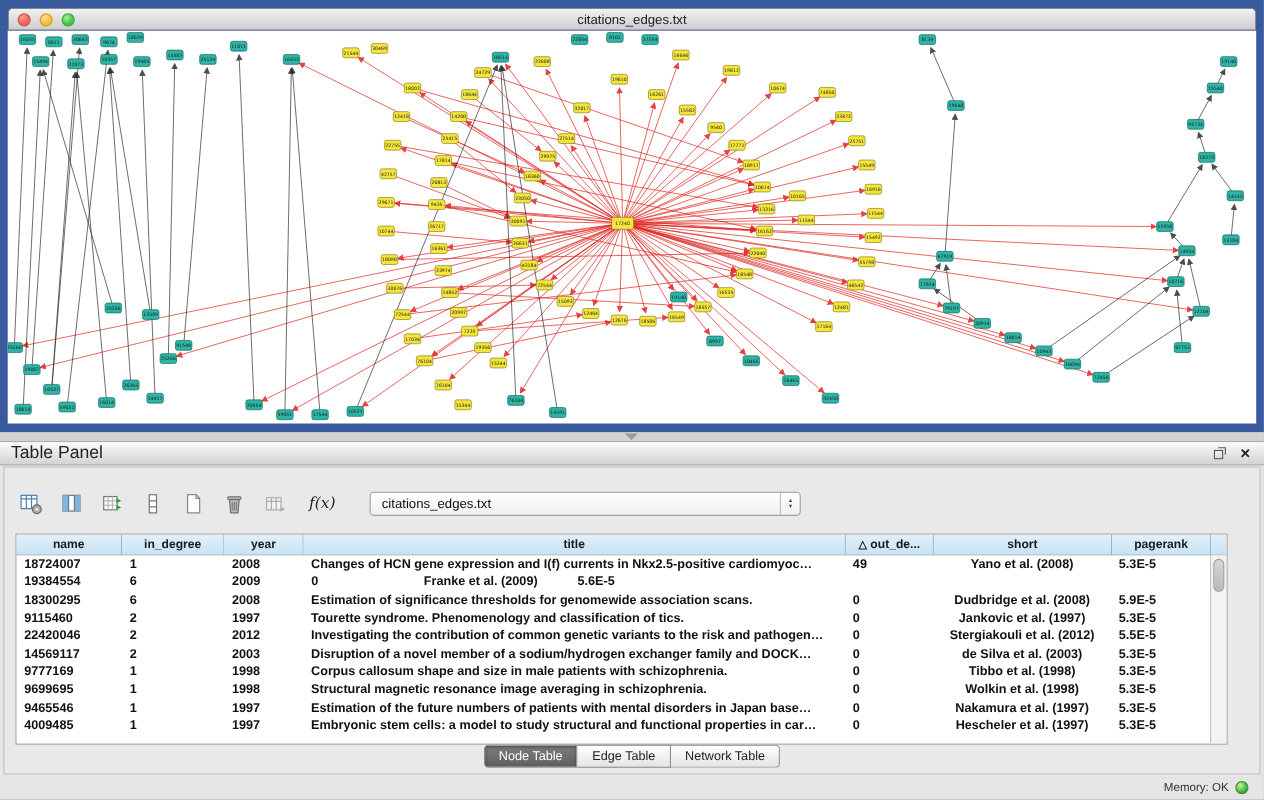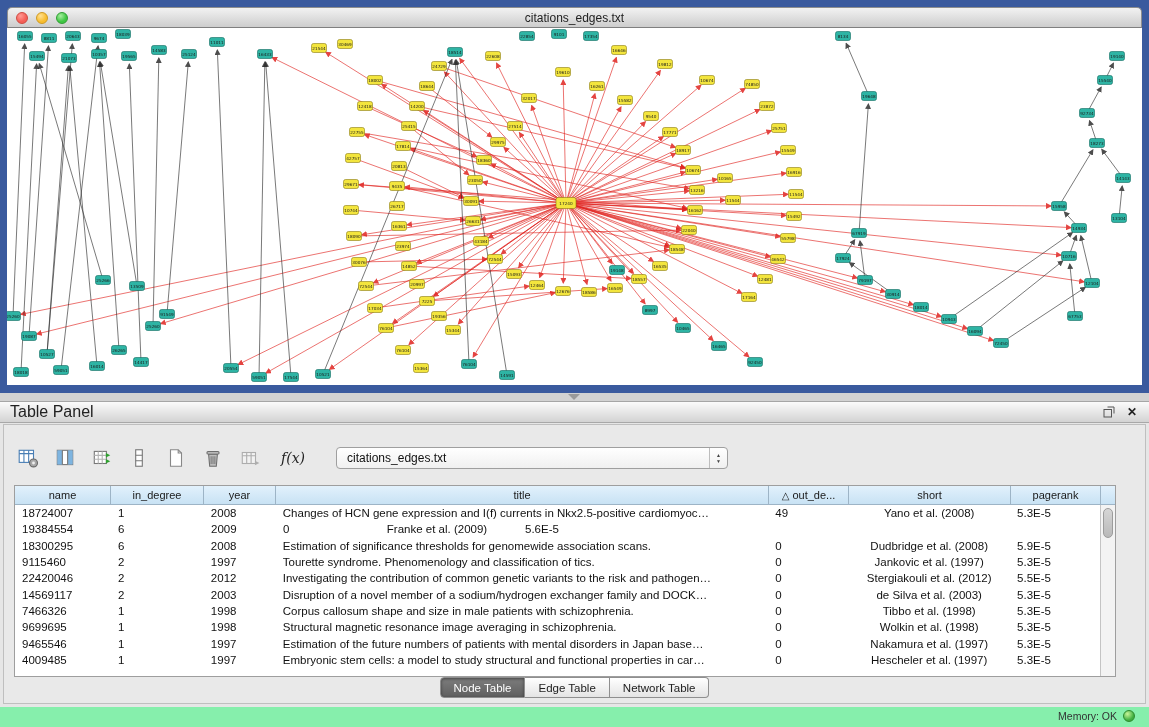--- a/index.html
+++ b/index.html
@@ -42,21 +42,21 @@
   .toolbar { position:absolute; left:12px; top:18px; height:30px; display:flex; align-items:center; gap:13px; }
   .tb-icon { width:24px; height:24px; display:flex; align-items:center; justify-content:center; border-radius:3px; }
   .tb-icon svg { display:block; }
   .fx { font:italic 14px "DejaVu Serif", serif; color:#222; margin-left:6px; }
   .combo { margin-left:18px; width:392px; height:22px; background:linear-gradient(#ffffff,#f0f0f0);
     border:1px solid #9f9f9f; border-radius:4px; display:flex; align-items:center; font-size:12px; color:#111; }
   .combo-text { padding-left:10px; flex:1; }
   .combo-arrows { width:18px; height:100%; border-left:1px solid #bdbdbd; display:flex; flex-direction:column;
     align-items:center; justify-content:center; font-size:5px; color:#444; line-height:1.2; }
 
-  .table-wrap { position:absolute; left:10px; top:60px; width:1102px; height:192px; background:#fff; border:1px solid #9e9e9e; overflow:hidden; }
+  .table-wrap { position:absolute; left:10px; top:60px; width:1102px; height:192px; background:#fff; border:1px solid #9e9e9e; overflow:hidden;font-weight:bold; }
   .thead { display:flex; height:19px; }
   .hcell { background:linear-gradient(#e2f1fc,#c8e2f4); border-right:1px solid #9db4c6; border-bottom:1px solid #9db4c6;
     font-size:11px; color:#1a1a1a; display:flex; align-items:center; justify-content:center; overflow:hidden; white-space:nowrap; }
   .hcell .sort-glyph { margin-right:3px; font-size:10px; }
   .hcorner { flex:1; background:linear-gradient(#e2f1fc,#c8e2f4); border-bottom:1px solid #9db4c6; }
   .tbody { position:absolute; left:0; top:19px; right:15px; bottom:0; overflow:hidden; }
   .trow { display:flex; height:16.3px; align-items:center; background:#fff; }
   .tcell { font-size:11.5px; color:#111; padding-left:7px; overflow:hidden; white-space:nowrap; }
   .c0{width:96px;} .c1{width:93px;} .c2{width:72px;} .c3{width:493px;} .c4{width:80px;}
   .c5{width:162px; text-align:center; padding-left:0;} .c6{width:90px;}
@@ -65,21 +65,21 @@
   .vthumb { position:absolute; left:2px; right:2px; top:3px; height:30px; background:linear-gradient(#d6d6d6,#b9b9b9); border:1px solid #9c9c9c; border-radius:6px; }
 
   .tabs-row { position:absolute; left:0; right:0; bottom:5px; display:flex; justify-content:center; }
   .tab { height:21px; padding:0 13px; font-size:11.5px; display:flex; align-items:center;
     border:1px solid #8f8f8f; border-left:none; background:linear-gradient(#ffffff,#e4e4e4); color:#222; }
   .tab:first-child { border-left:1px solid #8f8f8f; border-radius:4px 0 0 4px; }
   .tab:last-child { border-radius:0 4px 4px 0; }
   .tab.active { background:linear-gradient(#7d7d7d,#5f5f5f); color:#fff; box-shadow:inset 0 1px 3px rgba(0,0,0,.45); }
 
   
-  .status-bar { position:absolute; left:0; bottom:0; width:1149px; height:20px; background:#86efac; }
+  .status-bar { position:absolute; left:0; bottom:0; width:1149px; height:20px; background:#e5e5e5; }
   .memory { position:absolute; right:32px; top:3px; font-size:10.5px; color:#333; }
   .mem-dot { position:absolute; right:14px; top:3px; width:12px; height:12px; border-radius:50%;
     background:radial-gradient(circle at 35% 30%, #c8f59a, #3fae3f 65%); border:1px solid #2d8a2d; }
 </style>
 </head>
 <body>
 
 <div class="net-window">
   <div class="mac-titlebar">
     <div class="traffic">
@@ -945,21 +945,21 @@
           <div class="trow">
             <div class="tcell c0">14569117</div>
             <div class="tcell c1">2</div>
             <div class="tcell c2">2003</div>
             <div class="tcell c3">Disruption of a novel member of a sodium/hydrogen exchanger family and DOCK…</div>
             <div class="tcell c4">0</div>
             <div class="tcell c5">de Silva et al. (2003)</div>
             <div class="tcell c6">5.3E-5</div>
           </div>
           <div class="trow">
-            <div class="tcell c0">7466326</div>
+            <div class="tcell c0">9777169</div>
             <div class="tcell c1">1</div>
             <div class="tcell c2">1998</div>
             <div class="tcell c3">Corpus callosum shape and size in male patients with schizophrenia.</div>
             <div class="tcell c4">0</div>
             <div class="tcell c5">Tibbo et al. (1998)</div>
             <div class="tcell c6">5.3E-5</div>
           </div>
           <div class="trow">
             <div class="tcell c0">9699695</div>
             <div class="tcell c1">1</div>

